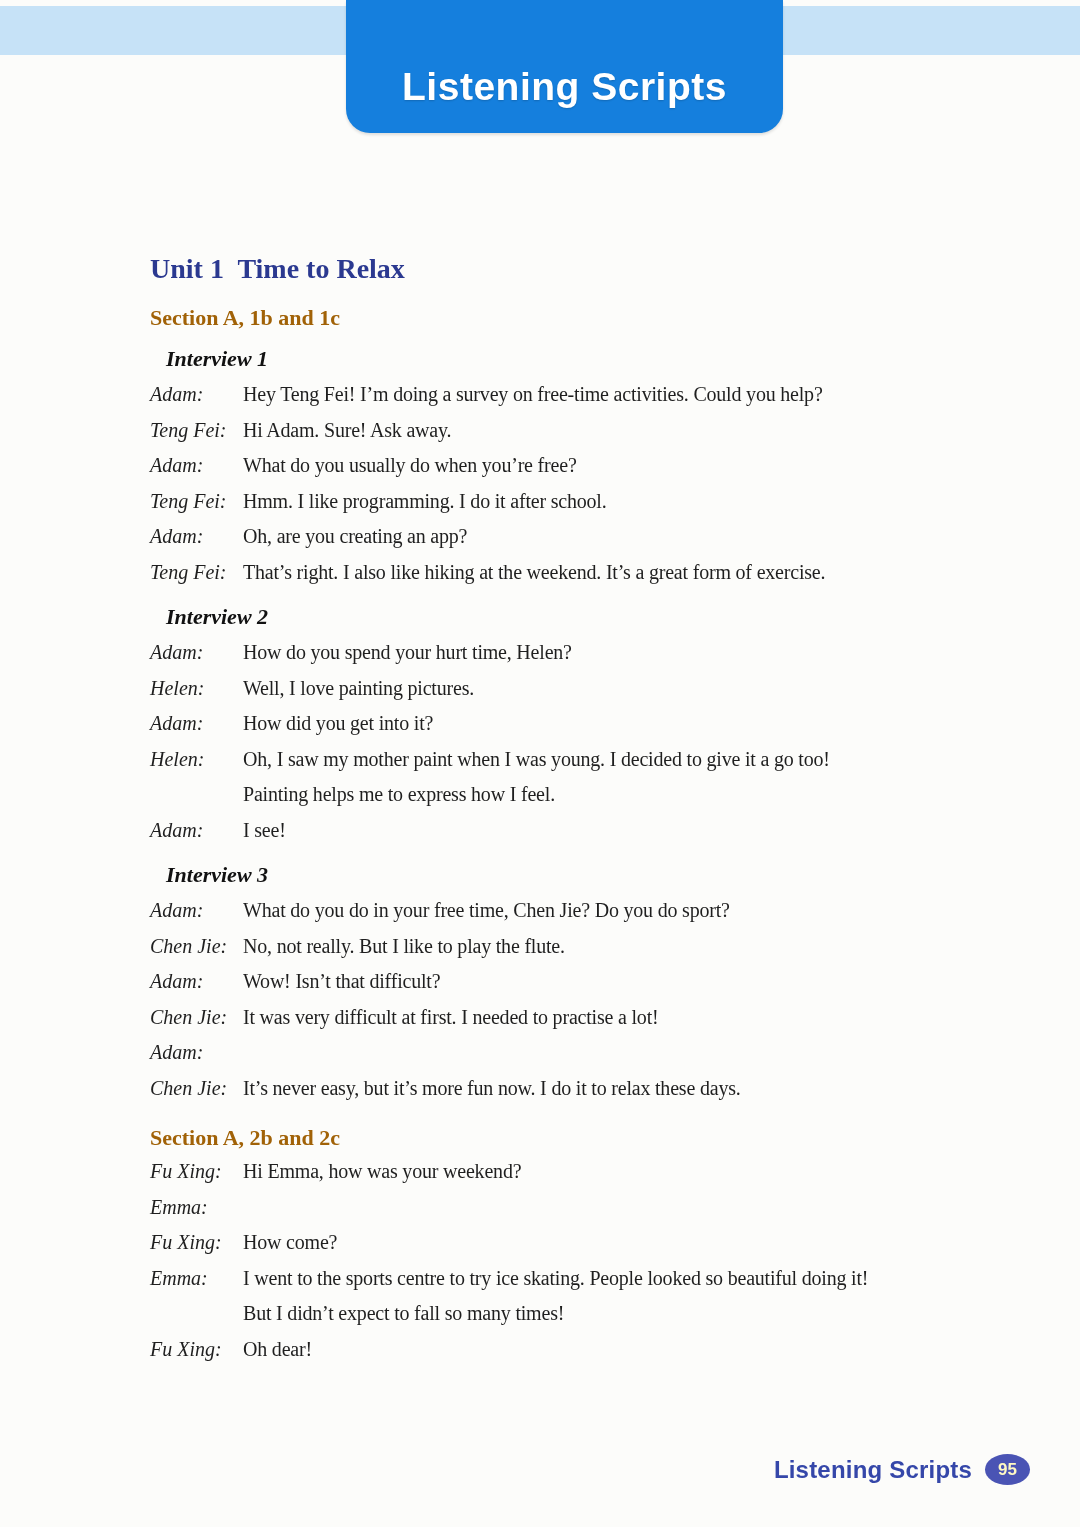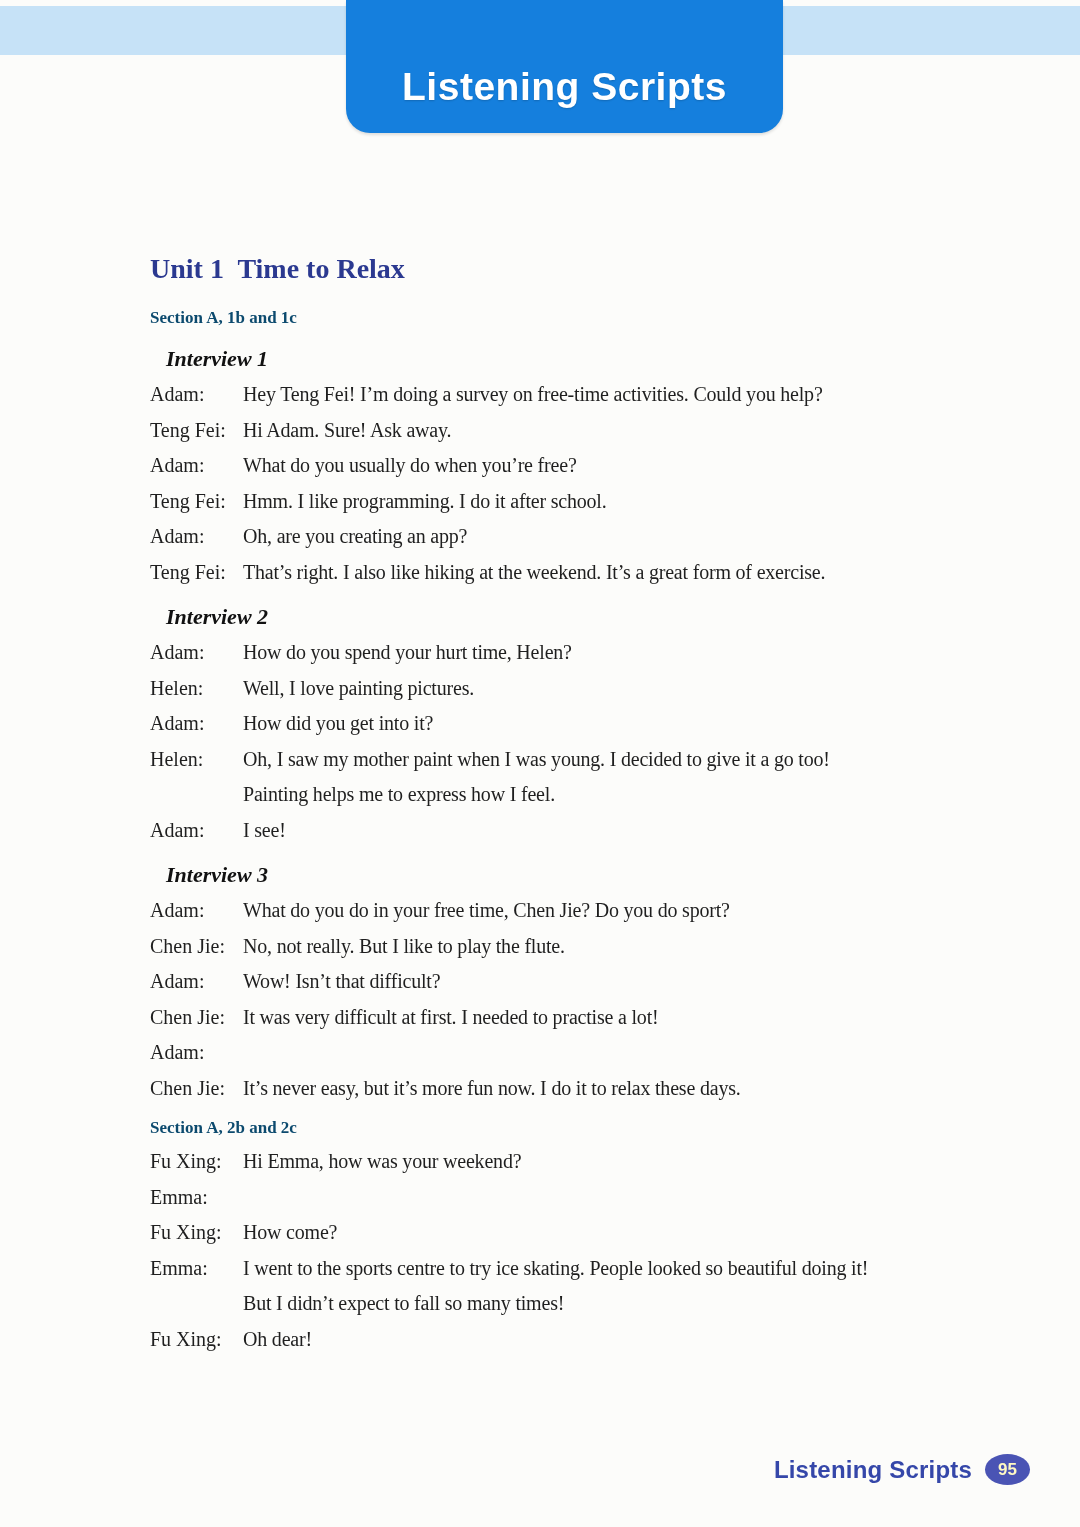--- a/index.html
+++ b/index.html
@@ -34,35 +34,36 @@
   .content {
     position:absolute; left:150px; top:252px; width:880px;
   }
   .unit-title {
     font-size:28px; font-weight:bold; line-height:34px;
     color:var(--navy, #2b3990);
     margin:0 0 18px 0;
     white-space:pre;
   }
   .section-heading {
-    font-size:17px; font-weight:bold; line-height:28px;
-    margin:8px 0 2px 0;
-    color:#0c4a6e;
+    font-size:22px; font-weight:bold; line-height:28px;
+    margin:18px 0 2px 0;
+    color:#a16207;
   }
   .subheading {
     font-size:22px; font-weight:bold; font-style:italic; line-height:28px;
     margin:13px 0 4px 16px;
     color:#111;
   }
   .dialogue-line {
     display:flex; align-items:baseline;
     font-size:20px; line-height:35.5px;
   }
   .speaker {
     flex:0 0 93px;
+    font-style:italic;
   }
   .speech {
     flex:1;
     letter-spacing:-0.2px;
   }
   .footer {
     position:absolute; right:50px; bottom:42px;
     display:flex; align-items:center; gap:13px;
   }
   .footer-label {

